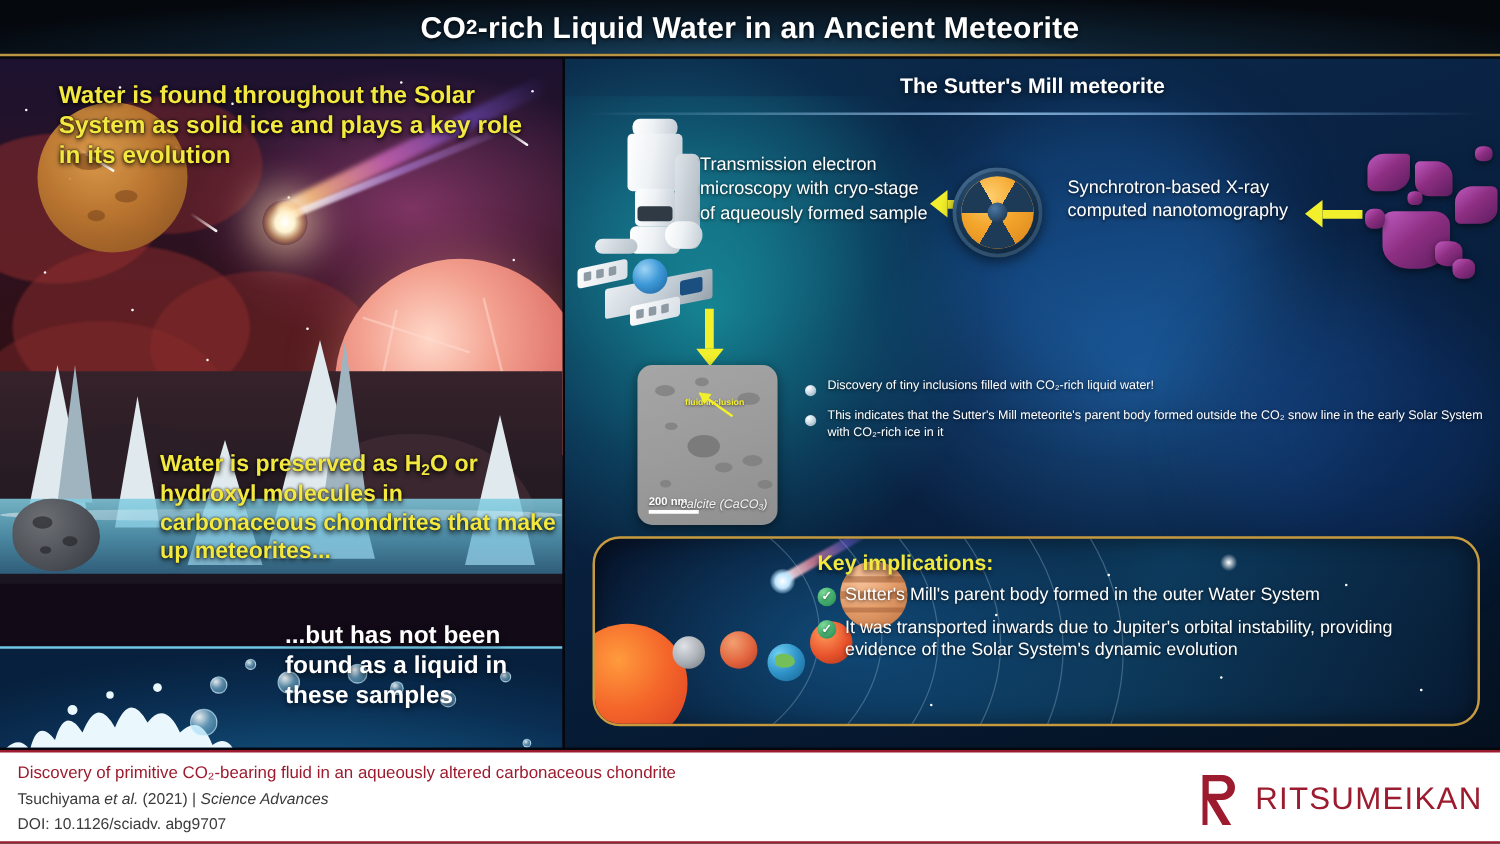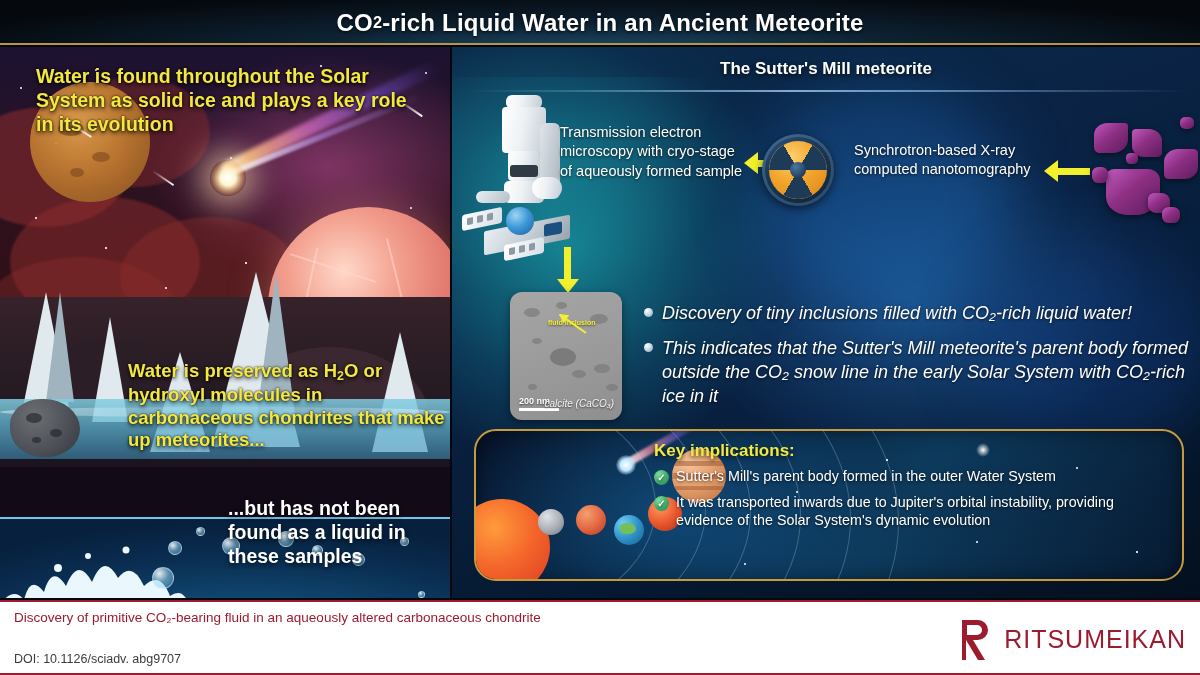--- a/index.html
+++ b/index.html
@@ -113,21 +113,21 @@
   }
   .bubble{ position:absolute; border-radius:50%;
     background:radial-gradient(circle at 32% 28%, rgba(255,255,255,.9), rgba(160,220,245,.55) 45%, rgba(90,175,215,.35) 100%);
     border:1px solid rgba(220,245,255,.5); }
   .splash{ position:absolute; left:0; bottom:-4px; width:290px; height:115px; }
 
   .left-text{
     position:absolute; color:#f2e83f; font-weight:bold; line-height:1.22;
     text-shadow:0 2px 4px rgba(0,0,0,.85), 0 0 2px rgba(0,0,0,.9);
   }
-  .lt1{ left:36px; top:18px; width:380px; font-size:19.5px; }
+  .lt1{ left:47px; top:18px; width:380px; font-size:19.5px; }
   .lt2{ left:128px; top:313px; width:320px; font-size:18.5px; }
   .lt3{ left:228px; top:450px; width:215px; font-size:19.5px; color:#ffffff;
         text-shadow:0 2px 5px rgba(0,0,0,.7); }
 
   
   .right-panel{
     position:absolute; left:452px; top:47px; width:748px; height:551px; overflow:hidden;
     background:
       radial-gradient(ellipse 420px 300px at 62% 46%, rgba(40,120,200,.55) 0%, rgba(12,40,85,.25) 55%, rgba(4,12,30,0) 80%),
       radial-gradient(ellipse 300px 220px at 12% 22%, rgba(30,150,165,.55) 0%, rgba(10,60,90,.2) 60%, rgba(4,12,30,0) 85%),
@@ -206,22 +206,22 @@
   .micro .farrow{ position:absolute; left:44px; top:40px; width:32px; height:2px; background:#f2ef2c;
     transform:rotate(35deg); transform-origin:100% 50%; }
   .micro .farrow::before{ content:""; position:absolute; left:-1px; top:-4px; width:0;height:0;
     border-top:5px solid transparent; border-bottom:5px solid transparent; border-right:9px solid #f2ef2c; }
   .micro .scalebar{ position:absolute; left:9px; bottom:9px; width:40px; height:3px; background:#fff; }
   .micro .scaletxt{ position:absolute; left:9px; bottom:14px; color:#fff; font-size:9px; font-weight:bold; text-shadow:0 1px 2px rgba(0,0,0,.6); }
   .micro .mintxt{ position:absolute; right:8px; bottom:11px; color:#f4f4f4; font-size:10px; text-shadow:0 1px 2px rgba(0,0,0,.6);font-style:italic; }
 
   
   .bullets{ position:absolute; left:192px; top:255px; width:548px; }
-  .bl{ position:relative; padding-left:18px; margin-bottom:11px; color:#fff; font-size:18px; line-height:1.33;
-    text-shadow:0 1px 3px rgba(0,0,0,.7);font-style:italic; }
+  .bl{ position:relative; padding-left:18px; margin-bottom:11px; color:#fff; font-size:10px; line-height:1.33;
+    text-shadow:0 1px 3px rgba(0,0,0,.7); }
   .bl .dot{ position:absolute; left:0; top:6px; width:9px; height:9px; border-radius:50%;
     background:radial-gradient(circle at 32% 28%, #ffffff 0%, #c9dbe6 45%, #7f9aab 100%); }
 
   
   .keybox{
     position:absolute; left:22px; top:382px; width:710px; height:152px;
     border:2px solid #c79a3e; border-radius:22px; overflow:hidden;
     background:linear-gradient(120deg,#07142b 0%, #0a2a4a 35%, #0d3a5c 60%, #071a32 100%);
     box-shadow:0 0 18px rgba(0,0,0,.5) inset;
   }
@@ -523,20 +523,21 @@
       <div class="kb-title">Key implications:</div>
       <div class="kb-list">
         <div class="kb-item"><span class="chk">✓</span><span>Sutter's Mill's parent body formed in the outer Water System</span></div>
         <div class="kb-item"><span class="chk">✓</span><span>It was transported inwards due to Jupiter's orbital instability, providing evidence of the Solar System's dynamic evolution</span></div>
       </div>
     </div>
   </div>
 
   <div class="footer">
     <div class="f1">Discovery of primitive CO₂-bearing fluid in an aqueously altered carbonaceous chondrite</div>
+    <div class="f2"><span>Tsuchiyama</span> <em>et al.</em> <span>(2021) |</span> <em>Science Advances</em></div>
     <div class="f3">DOI: 10.1126/sciadv. abg9707</div>
 
     <div class="logo">
       <span class="logo-r">
         <svg width="36" height="42" viewBox="0 0 36 42">
           <path d="M3 2 h16 a10 10 0 0 1 0 20 h-5 l12 20 h-7 L7 22 v20 H3 Z M8 7 v10 h10 a5 5 0 0 0 0 -10 Z" fill="#9c1b2e"></path>
         </svg>
       </span>
       <span class="logo-txt">RITSUMEIKAN</span>
     </div>

